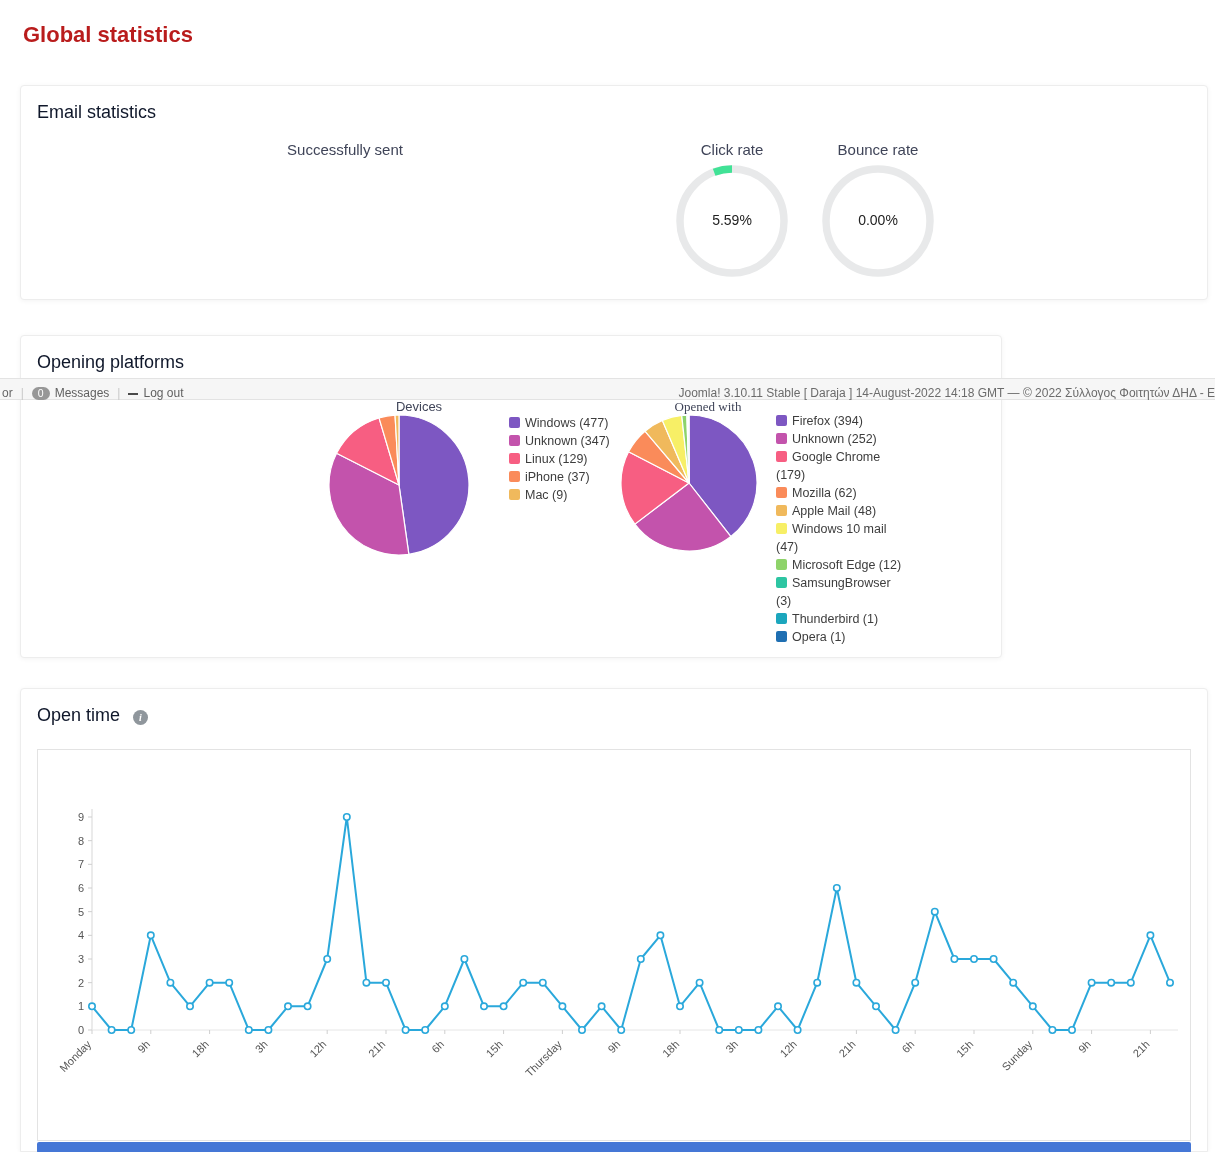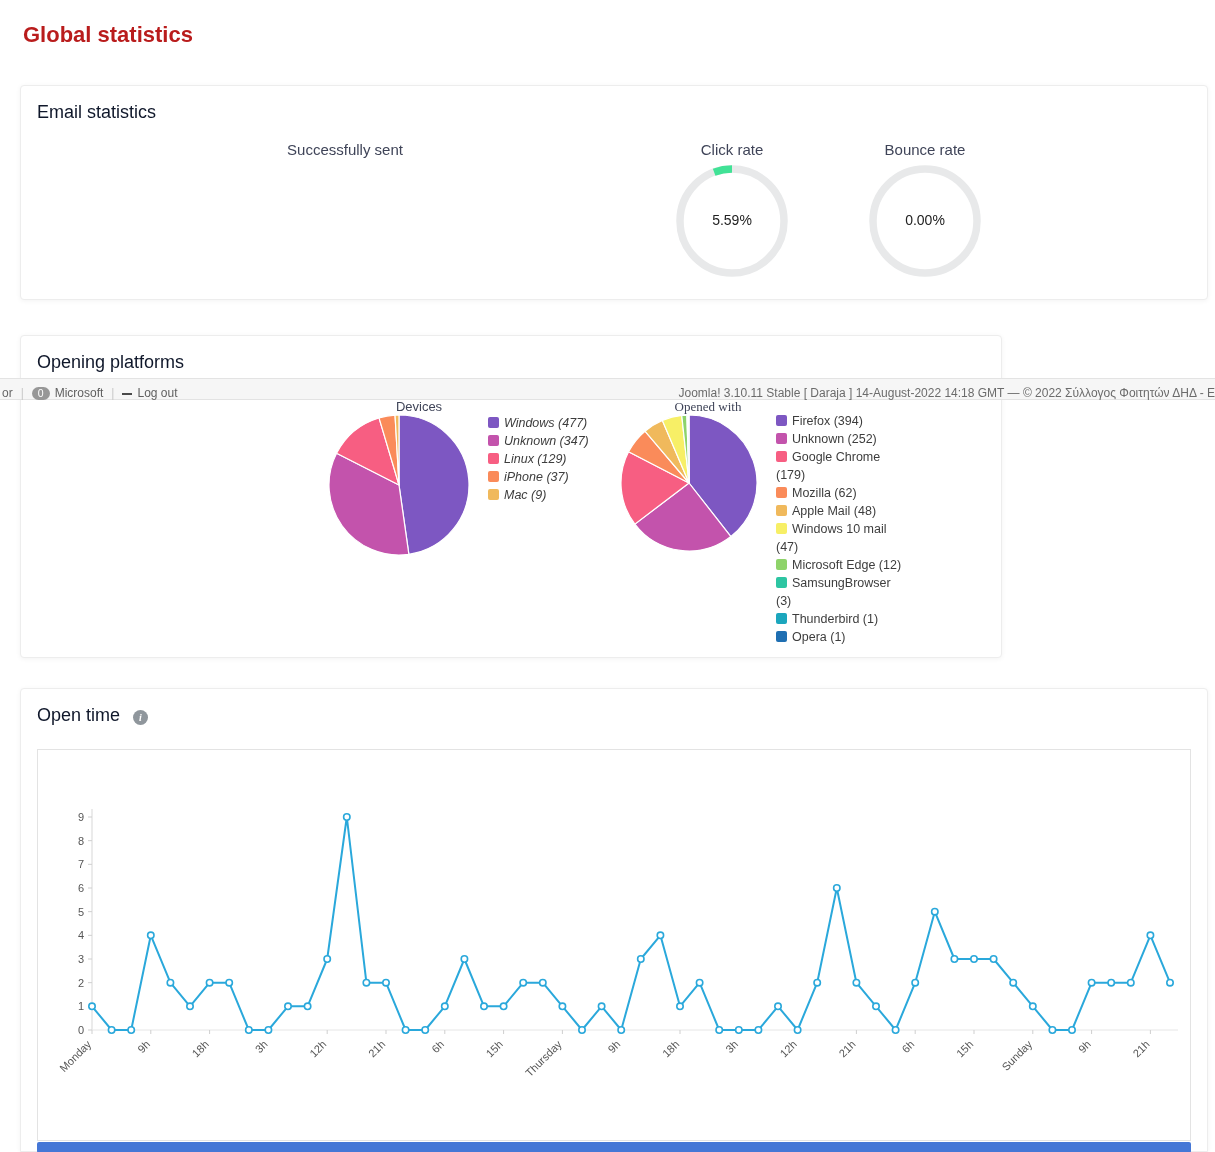--- a/index.html
+++ b/index.html
@@ -63,21 +63,21 @@
       <div class="glabel">Click rate</div>
       <div class="gwrap">
         <svg width="118" height="118">
           <circle class="gtrack" cx="59" cy="59" r="52" fill="none" stroke-width="7.5" stroke="#e8e9ea"></circle>
           <circle class="gprog" cx="59" cy="59" r="52" fill="none" stroke-width="7.5" pathLength="100" transform="scale(-1 1) translate(-118 0) rotate(-90 59 59)" stroke="#41e296" stroke-dasharray="5.59 100"></circle>
         </svg>
         <div class="gval">5.59%</div>
       </div>
     </div>
 
-    <div class="gauge" style="left:829px;text-align:center;">
+    <div class="gauge" style="left:782px;text-align:center;">
       <div class="glabel">Bounce rate</div>
       <div class="gwrap">
         <svg width="118" height="118">
           <circle class="gtrack" cx="59" cy="59" r="52" fill="none" stroke-width="7.5" stroke="#e8e9ea"></circle>
           <circle class="gprog" cx="59" cy="59" r="52" fill="none" stroke-width="7.5" pathLength="100" transform="scale(-1 1) translate(-118 0) rotate(-90 59 59)" stroke="#41e296" stroke-dasharray="0 100"></circle>
         </svg>
         <div class="gval">0.00%</div>
       </div>
     </div>
   </div>
@@ -86,21 +86,21 @@
     <div class="card-title">Opening platforms</div>
 
     <div class="pie-title" style="left:328px;">Devices</div>
     <svg id="pie-devices" width="146" height="146" style="position:absolute; left:305px; top:76px;">
         <path d="M 73 73 L 73.00 3.00 A 70 70 0 0 1 82.87 142.30 Z" fill="#7d57c2" stroke="#fff" stroke-width="1.2"></path>
         <path d="M 73 73 L 82.87 142.30 A 70 70 0 0 1 10.59 41.29 Z" fill="#c353ac" stroke="#fff" stroke-width="1.2"></path>
         <path d="M 73 73 L 10.59 41.29 A 70 70 0 0 1 53.03 5.91 Z" fill="#f75e82" stroke="#fff" stroke-width="1.2"></path>
         <path d="M 73 73 L 53.03 5.91 A 70 70 0 0 1 69.04 3.11 Z" fill="#fa8b5a" stroke="#fff" stroke-width="1.2"></path>
         <path d="M 73 73 L 69.04 3.11 A 70 70 0 0 1 73.00 3.00 Z" fill="#f0b95c" stroke="#fff" stroke-width="1.2"></path>
       </svg>
-    <div class="legend" id="legend-devices" style="left:467px; top:78px; width:160px;font-style:italic;">
+    <div class="legend" id="legend-devices" style="left:488px; top:78px; width:160px;">
         <div class="legend-item"><span class="lbox" style="background: rgb(125, 87, 194);"></span>Windows (477)</div>
         <div class="legend-item"><span class="lbox" style="background: rgb(195, 83, 172);"></span>Unknown (347)</div>
         <div class="legend-item"><span class="lbox" style="background: rgb(247, 94, 130);"></span>Linux (129)</div>
         <div class="legend-item"><span class="lbox" style="background: rgb(250, 139, 90);"></span>iPhone (37)</div>
         <div class="legend-item"><span class="lbox" style="background: rgb(240, 185, 92);"></span>Mac (9)</div>
       </div>
 
     <div class="pie-title" style="left:617px;font-family:Liberation Serif, serif;">Opened with</div>
     <svg id="pie-openedwith" width="142" height="142" style="position:absolute; left:597px; top:76px;">
         <path d="M 71 71 L 71.00 3.00 A 68 68 0 0 1 112.88 124.57 Z" fill="#7d57c2" stroke="#fff" stroke-width="1.2"></path>
@@ -125,21 +125,21 @@
         <div class="legend-item"><span class="lbox" style="background: rgb(45, 197, 162);"></span>SamsungBrowser (3)</div>
         <div class="legend-item"><span class="lbox" style="background: rgb(27, 166, 189);"></span>Thunderbird (1)</div>
         <div class="legend-item"><span class="lbox" style="background: rgb(31, 111, 178);"></span>Opera (1)</div>
       </div>
   </div>
 
   <div class="statusbar">
     <span>or</span>
     <span class="sb-sep">|</span>
     <span class="sb-badge">0</span>
-    <span class="sb-link">Microsoft</span>
+    <span class="sb-link">Messages</span>
     <span class="sb-sep">|</span>
     <span class="sb-link"><span class="sb-dash"></span><span>Log out</span></span>
     <span class="sb-footer">Joomla! 3.10.11 Stable [ Daraja ] 14-August-2022 14:18 GMT  —  © 2022 Σύλλογος Φοιτητών ΔΗΔ - Ε</span>
   </div>
 
   <div class="card" style="left:20px; top:688px; width:1188px; height:464px; border-radius:4px 4px 0 0;">
     <div class="card-title">Open time</div>
     <div class="info-icon">i</div>
     <div class="chart-panel">
       <svg id="line-chart" width="1154" height="392">

